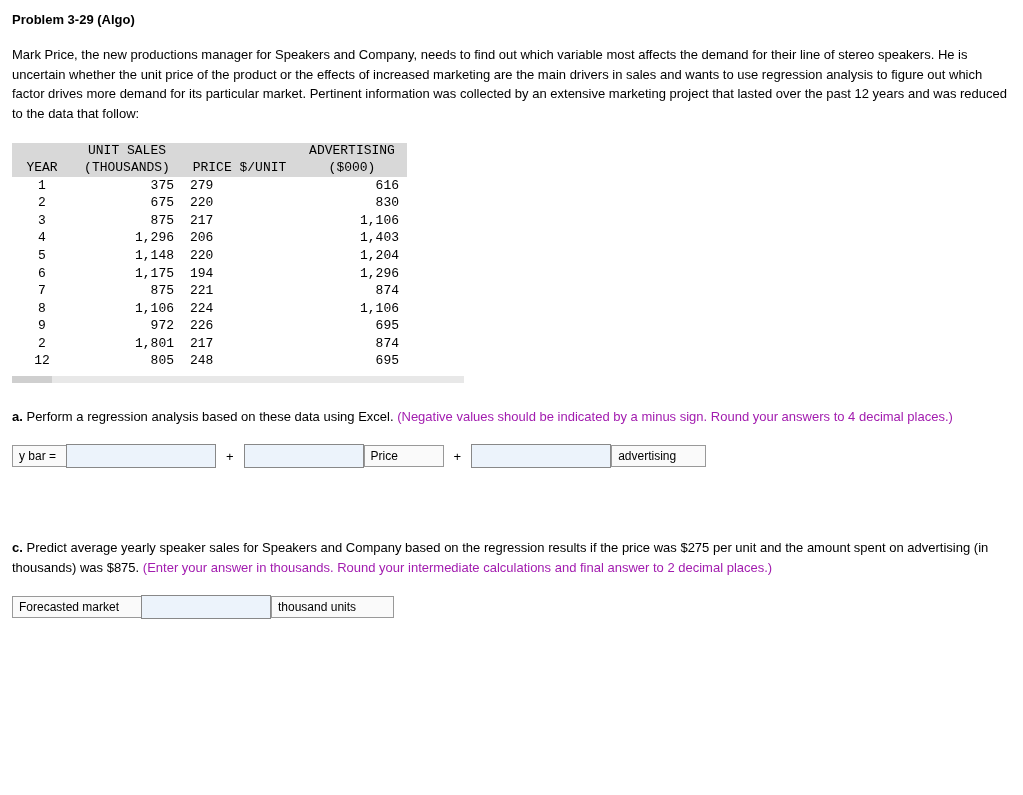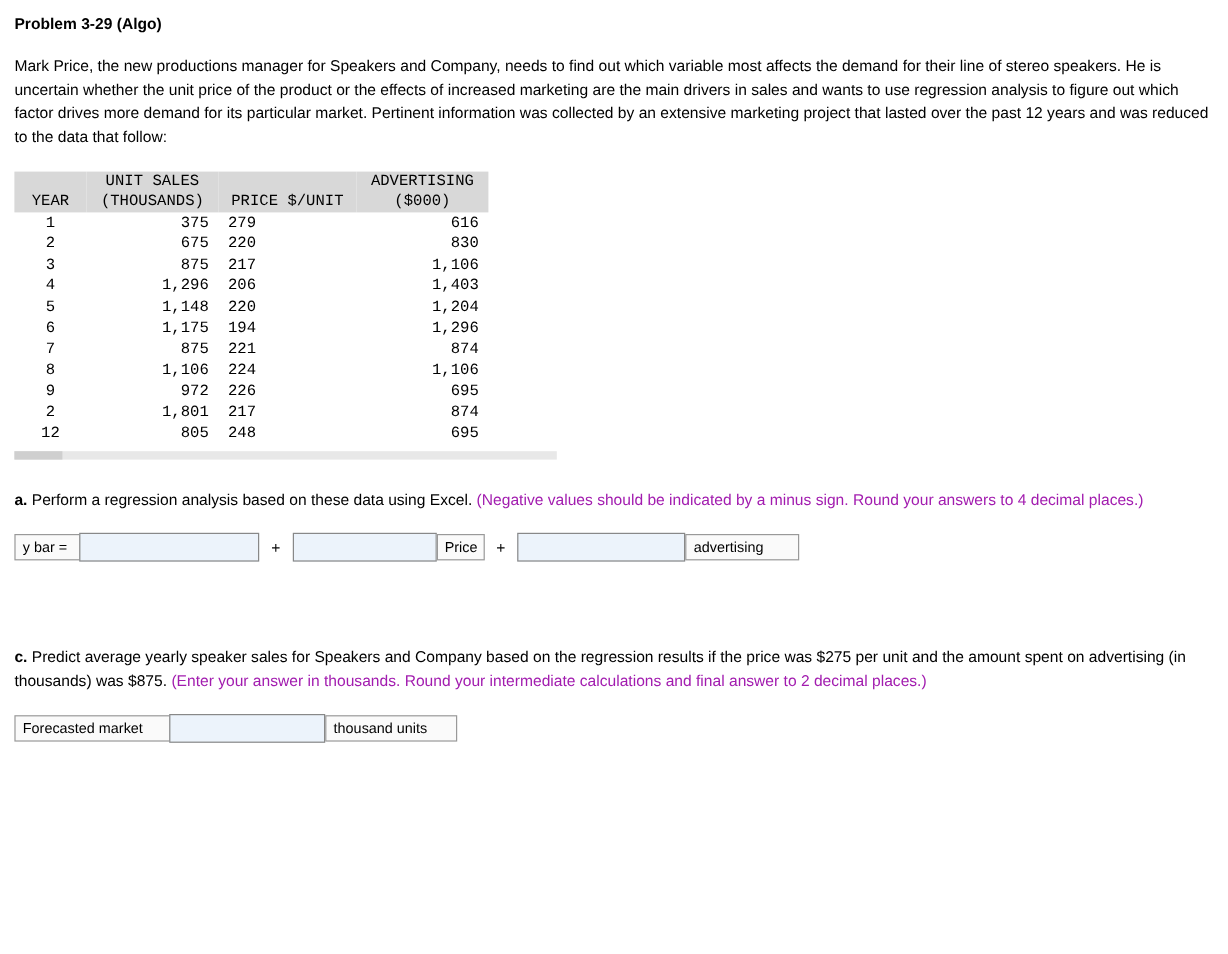--- a/index.html
+++ b/index.html
@@ -88,26 +88,26 @@
     }
     .plus {
       display: flex;
       align-items: center;
       padding: 0 10px;
       font-size: 13px;
     }
     .w-ybar { width: 55px; }
     .w-in1 { width: 150px; }
     .w-in2 { width: 120px; }
-    .w-price { width: 40px; }
+    .w-price { width: 80px; }
     .w-in3 { width: 140px; }
     .w-adv { width: 95px; }
     .w-fore-lbl { width: 130px; }
     .w-fore-in { width: 130px; }
-    .w-tu { width: 110px; }
+    .w-tu { width: 123px; }
   </style>
 </head>
 <body>
 
 <h2 class="problem-title">Problem 3-29 (Algo)</h2>
 
 <p class="intro">Mark Price, the new productions manager for Speakers and Company, needs to find out which variable most affects the demand for their line of stereo speakers. He is uncertain whether the unit price of the product or the effects of increased marketing are the main drivers in sales and wants to use regression analysis to figure out which factor drives more demand for its particular market. Pertinent information was collected by an extensive marketing project that lasted over the past 12 years and was reduced to the data that follow:</p>
 
 <table class="data-table">
   <thead>

